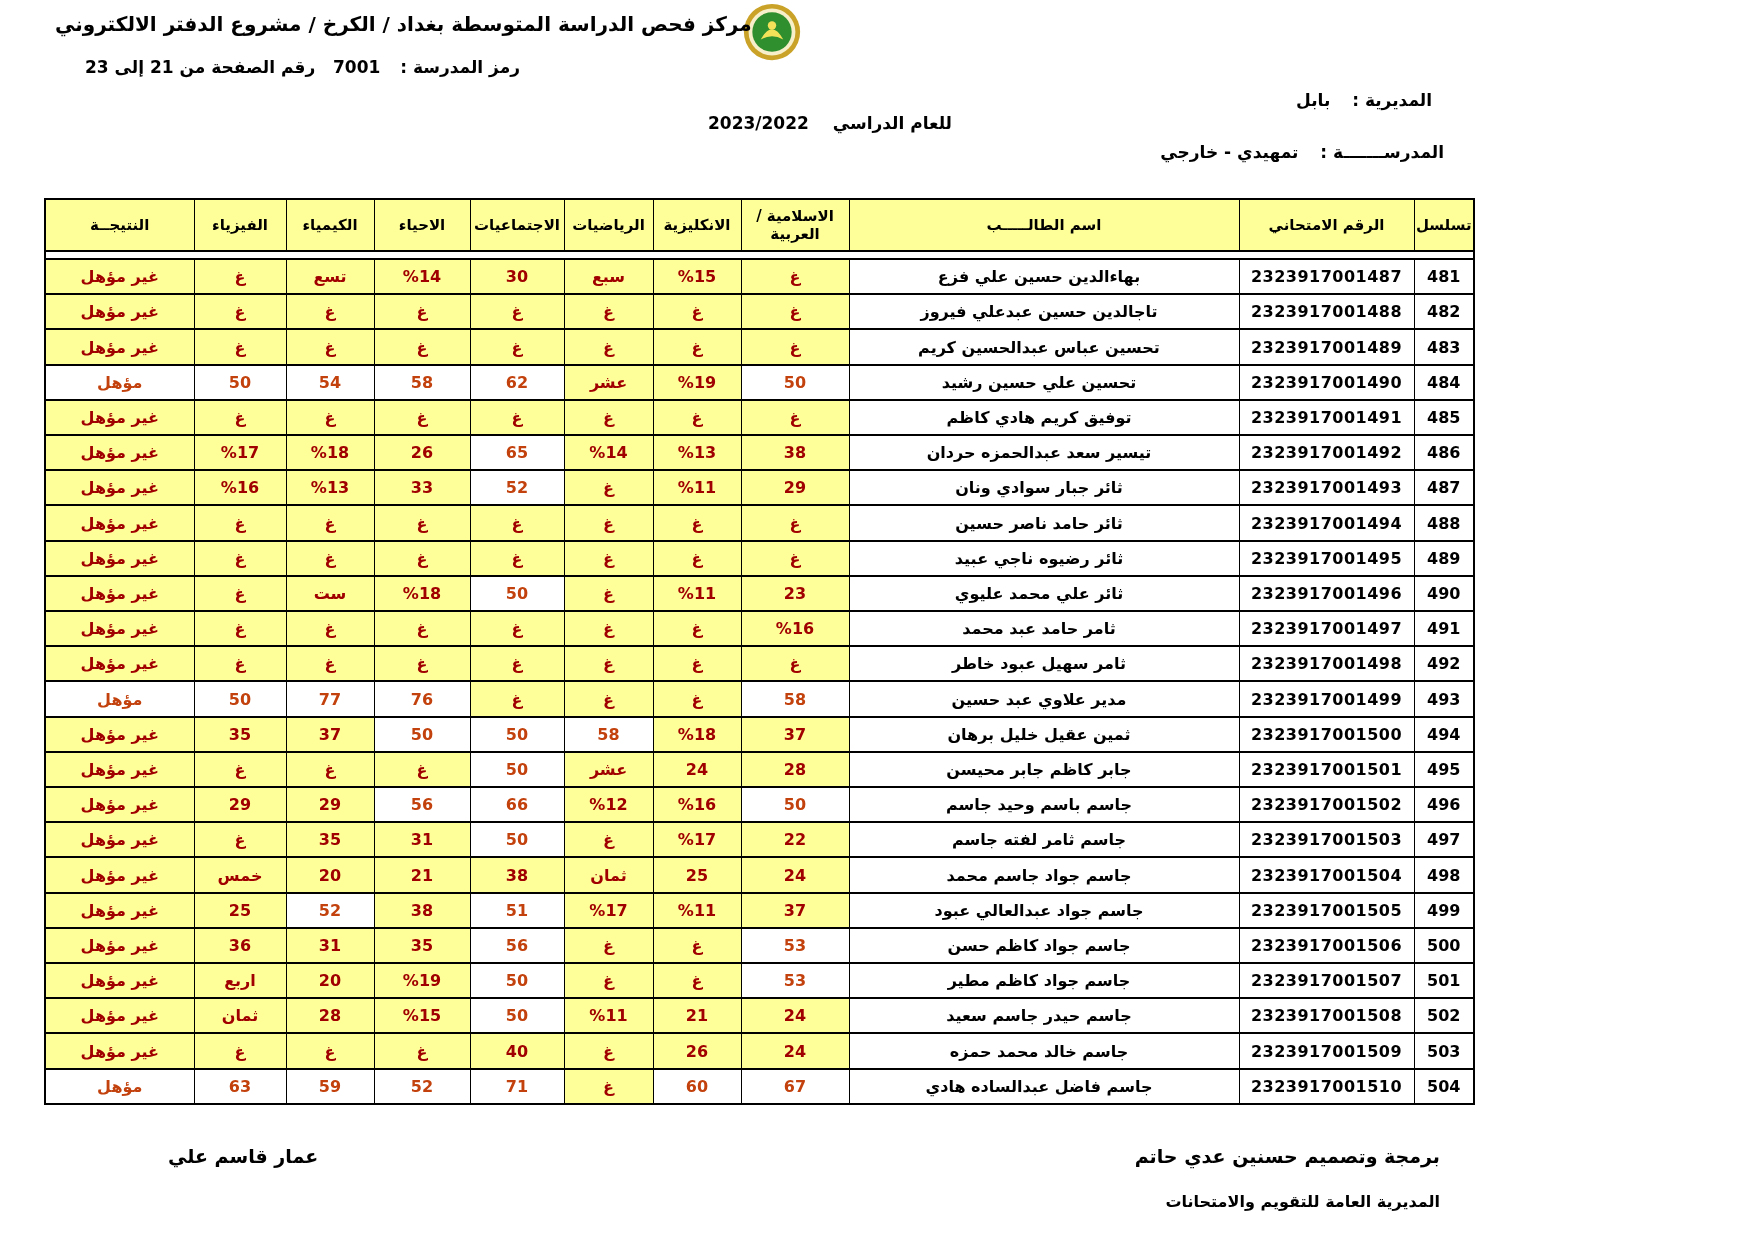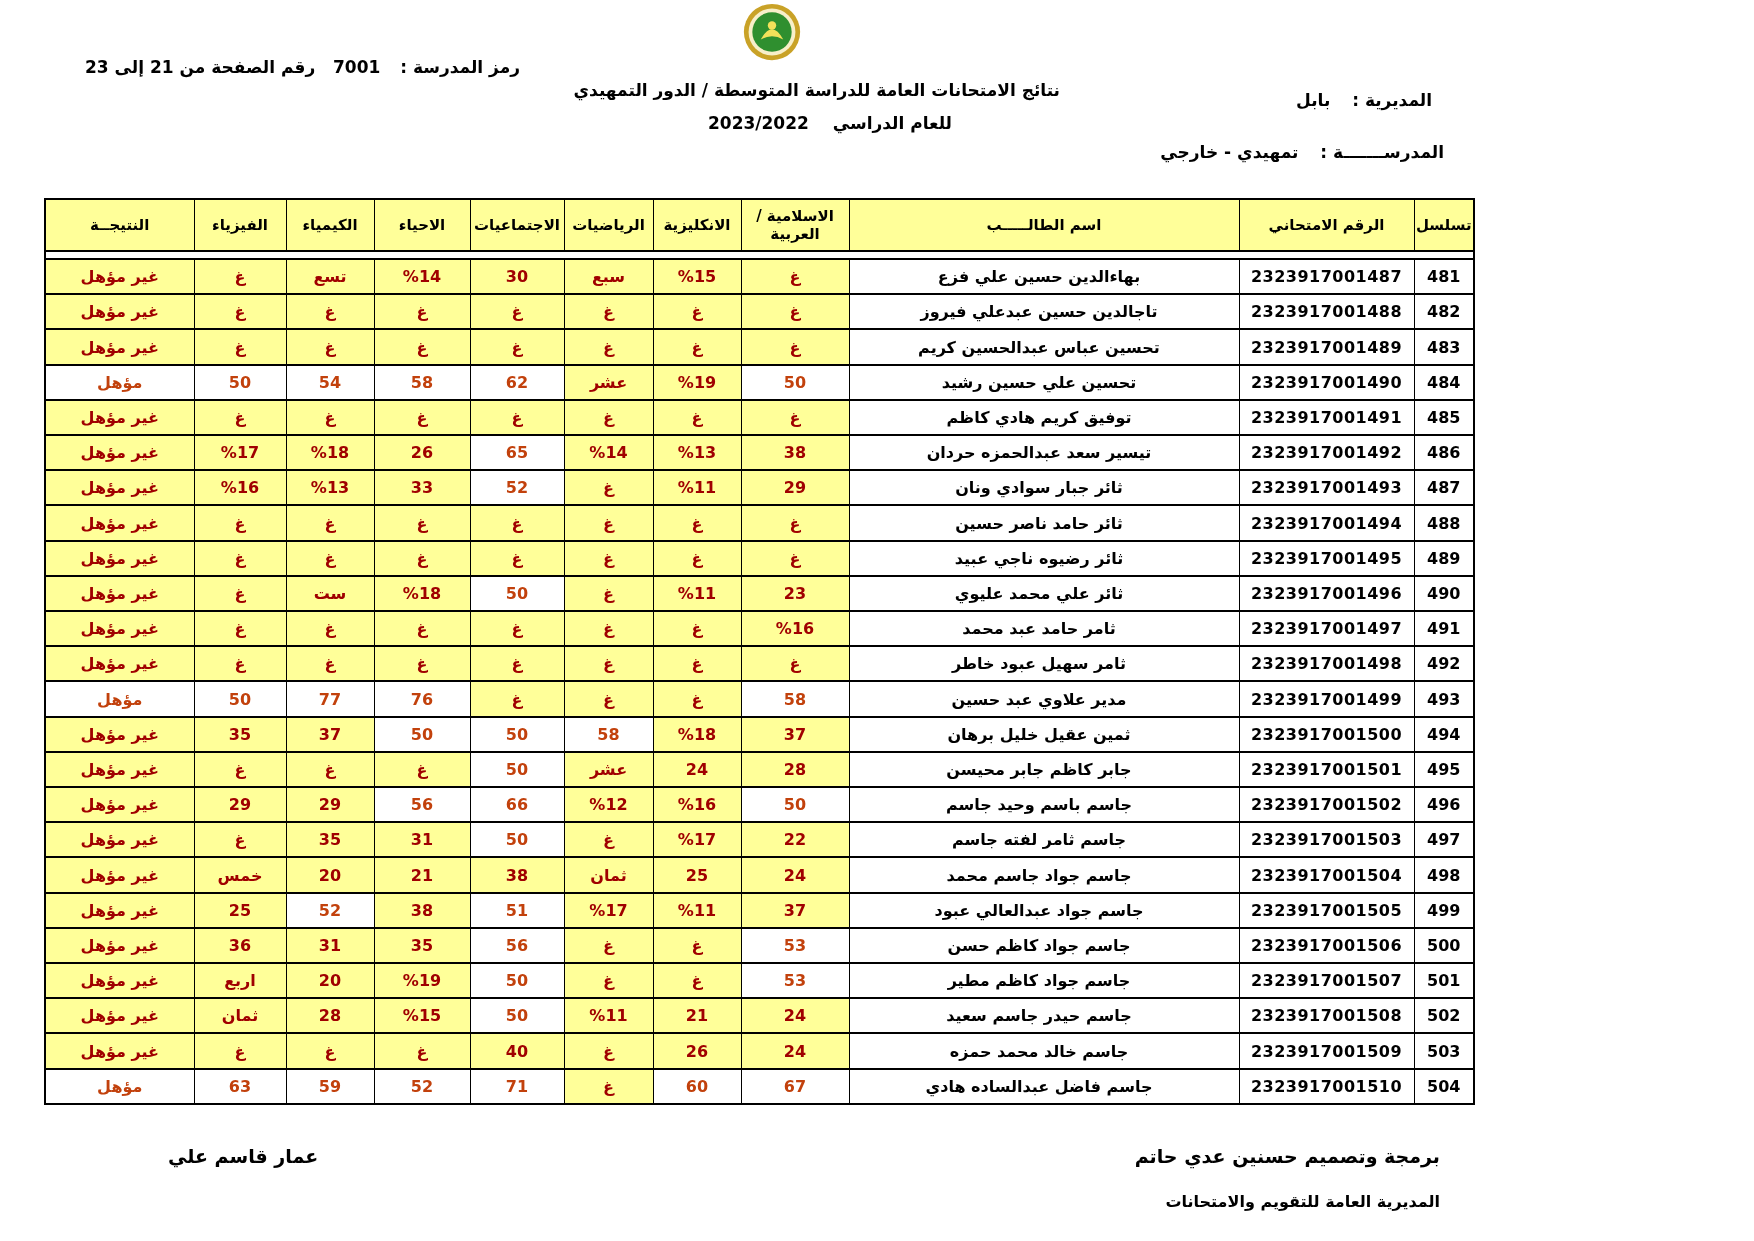--- a/index.html
+++ b/index.html
@@ -60,28 +60,28 @@
   <div class="abs logo">
     <svg viewBox="0 0 64 64" width="60" height="60">
       <circle cx="32" cy="32" r="30" fill="#c9a227"></circle>
       <circle cx="32" cy="32" r="25" fill="#f7efc9"></circle>
       <circle cx="32" cy="32" r="21" fill="#2f8f2f"></circle>
       <path d="M20 40 Q32 18 44 40 Q32 33 20 40 Z" fill="#f3e15a"></path>
       <circle cx="32" cy="25" r="4.5" fill="#f3e15a"></circle>
     </svg>
   </div>
 
+  <div class="abs t-left">مركز فحص الدراسة المتوسطة بغداد / الكرخ / مشروع الدفتر الالكتروني</div>
 
   <div class="abs code-line">
     <span>رمز المدرسة :</span>
     <span class="num">7001</span>
   </div>
   <div class="abs page-range">رقم الصفحة من  21 إلى 23</div>
 
-  <div class="abs subtitle">نتائج الامتحانات العامة للدراسة المتوسطة / الدور التمهيدي</div>
   <div class="abs year-line">
     <span>للعام الدراسي</span>
     <span class="num">2023/2022</span>
   </div>
 
   <div class="abs dir-line">
     <span>المديرية :</span>
     <span>بابل</span>
   </div>
   <div class="abs school-line">

